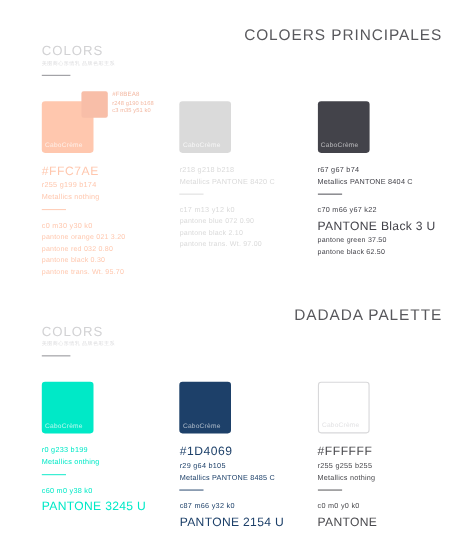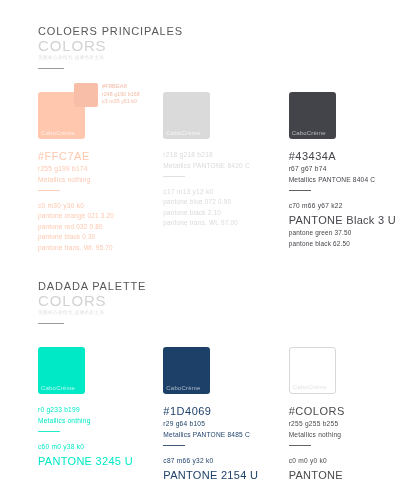--- a/index.html
+++ b/index.html
@@ -19,28 +19,29 @@
     width: 420px;
     height: 493px;
     box-sizing: border-box;
     padding: 24px 18px 0 38px;
   }
 
   
   .section { position: relative; }
   .section-head { margin-bottom: 10px; }
   .section-title {
-    font-size: 11px;
+    font-size: 14px;
     letter-spacing: 0.85px;
     color: #58585c;
     font-weight: 400;
     line-height: 14px;
+    text-align: right;
   }
   .section-sub {
-    font-size: 15px;
+    font-size: 12px;
     letter-spacing: 0.85px;
     color: #d2d2d4;
     line-height: 14px;
     margin-top: 1px;
   }
   .section-sub-cjk {
     font-size: 4.6px;
     letter-spacing: 0.4px;
     color: #dcdcde;
     line-height: 8px;
@@ -208,21 +209,20 @@
         <div class="ink" style="color:#DADADA">pantone black  2.10</div>
         <div class="ink" style="color:#DADADA">pantone trans. Wt.  97.00</div>
       </div>
 
       <div class="col">
         <div class="swatch-wrap">
           <div class="swatch big" style="background:#43434A">
             <span class="swatch-mark" style="color:rgba(255,255,255,.62)">CaboCrème</span>
           </div>
         </div>
-        <div class="hex" style="color:#43434A">#43434A</div>
         <div class="rgb" style="color:#43434A">r67 g67 b74</div>
         <div class="metallic" style="color:#43434A">Metallics PANTONE 8404 C</div>
         <div class="mini-rule" style="background:#43434A"></div>
         <div class="cmyk" style="color:#43434A">c70 m66 y67 k22</div>
         <div class="pantone" style="color:#43434A">PANTONE Black 3 U</div>
         <div class="ink" style="color:#43434A">pantone green  37.50</div>
         <div class="ink" style="color:#43434A">pantone black  62.50</div>
       </div>
 
     </div>
@@ -266,21 +266,21 @@
         <div class="pantone" style="color:#1D4069">PANTONE 2154 U</div>
 
       </div>
 
       <div class="col">
         <div class="swatch-wrap">
           <div class="swatch big outlined" style="background:#FFFFFF">
             <span class="swatch-mark" style="color:#e2e2e4">CaboCrème</span>
           </div>
         </div>
-        <div class="hex" style="color:#4a4a4e">#COLORS</div>
+        <div class="hex" style="color:#4a4a4e">#FFFFFF</div>
         <div class="rgb" style="color:#4a4a4e">r255  g255  b255</div>
         <div class="metallic" style="color:#4a4a4e">Metallics nothing</div>
         <div class="mini-rule" style="background:#4a4a4e"></div>
         <div class="cmyk" style="color:#4a4a4e">c0 m0 y0 k0</div>
         <div class="pantone" style="color:#4a4a4e">PANTONE</div>
 
       </div>
 
     </div>
   </div>

